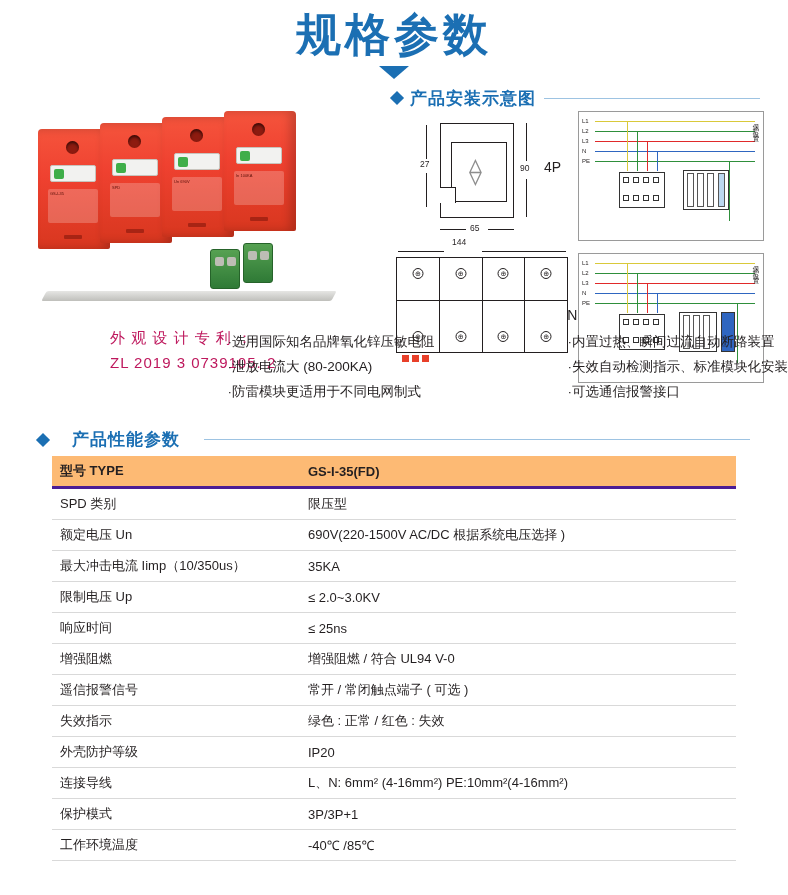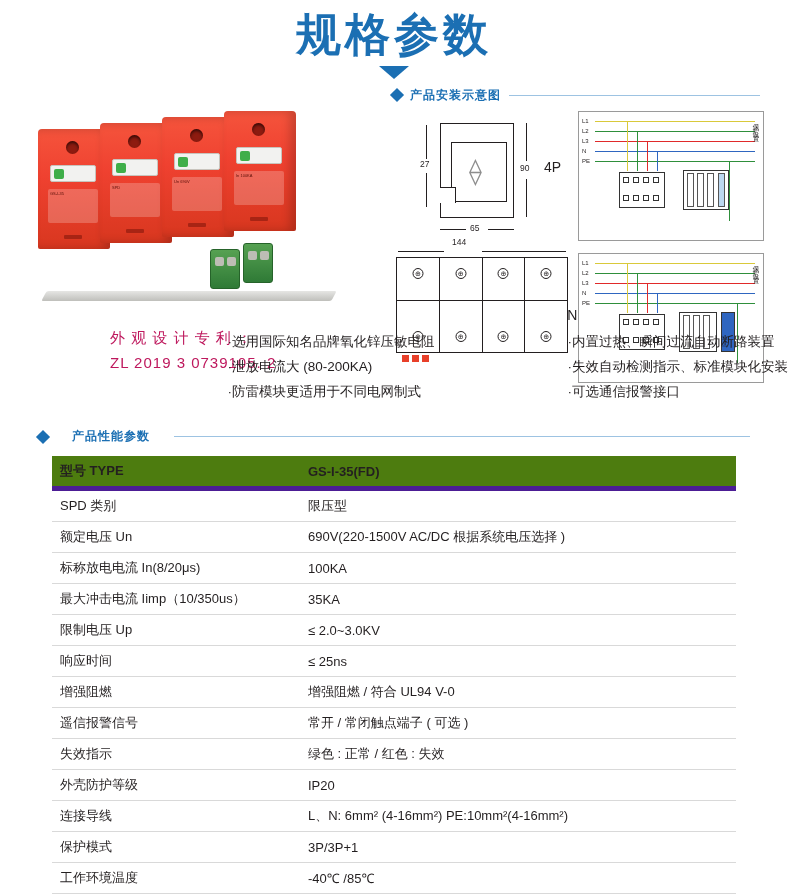--- a/index.html
+++ b/index.html
@@ -41,21 +41,21 @@
     align-items: center;
     gap: 8px;
   }
   .diamond {
     width: 10px; height: 10px;
     background: #1b6fb3;
     transform: rotate(45deg);
     flex: 0 0 auto;
   }
   .sec-head .label {
-    font-size: 12px;
+    font-size: 17px;
     color: #1b6fb3;
     font-weight: bold;
     letter-spacing: 1px;
   }
   .sec-rule {
     flex: 1 1 auto;
     height: 1px;
     background: #9dc3e2;
   }
 
@@ -343,23 +343,23 @@
     font-size: 13px;
   }
   table.spec td {
     border-bottom: 1px solid #d9d9d9;
     padding: 6px 8px;
     height: 26px;
     vertical-align: middle;
     color: #231f20;
   }
   table.spec tr:first-child td {
-    background: #4d7c0f;
+    background: #fdba74;
     font-weight: bold;
-    border-bottom: 5px solid #4c1d95;
+    border-bottom: 3px solid #4c1d95;
   }
   table.spec td.k { width: 248px; }
 </style>
 </head>
 <body>
 
 <div class="title-wrap">
   <div class="main-title">规格参数</div>
   <div class="chev-down"></div>
 </div>
@@ -571,24 +571,20 @@
     </tr>
     <tr>
         <td class="k">SPD 类别</td>
         <td>限压型</td>
       </tr>
     <tr>
         <td class="k">额定电压 Un</td>
         <td>690V(220-1500V  AC/DC 根据系统电压选择 )</td>
       </tr>
     <tr>
-        <td class="k">标称放电电流 In(8/20μs)</td>
-        <td>100KA</td>
-      </tr>
-    <tr>
         <td class="k">最大冲击电流 Iimp（10/350us）</td>
         <td>35KA</td>
       </tr>
     <tr>
         <td class="k">限制电压 Up</td>
         <td>≤ 2.0~3.0KV</td>
       </tr>
     <tr>
         <td class="k">响应时间</td>
         <td>≤ 25ns</td>

